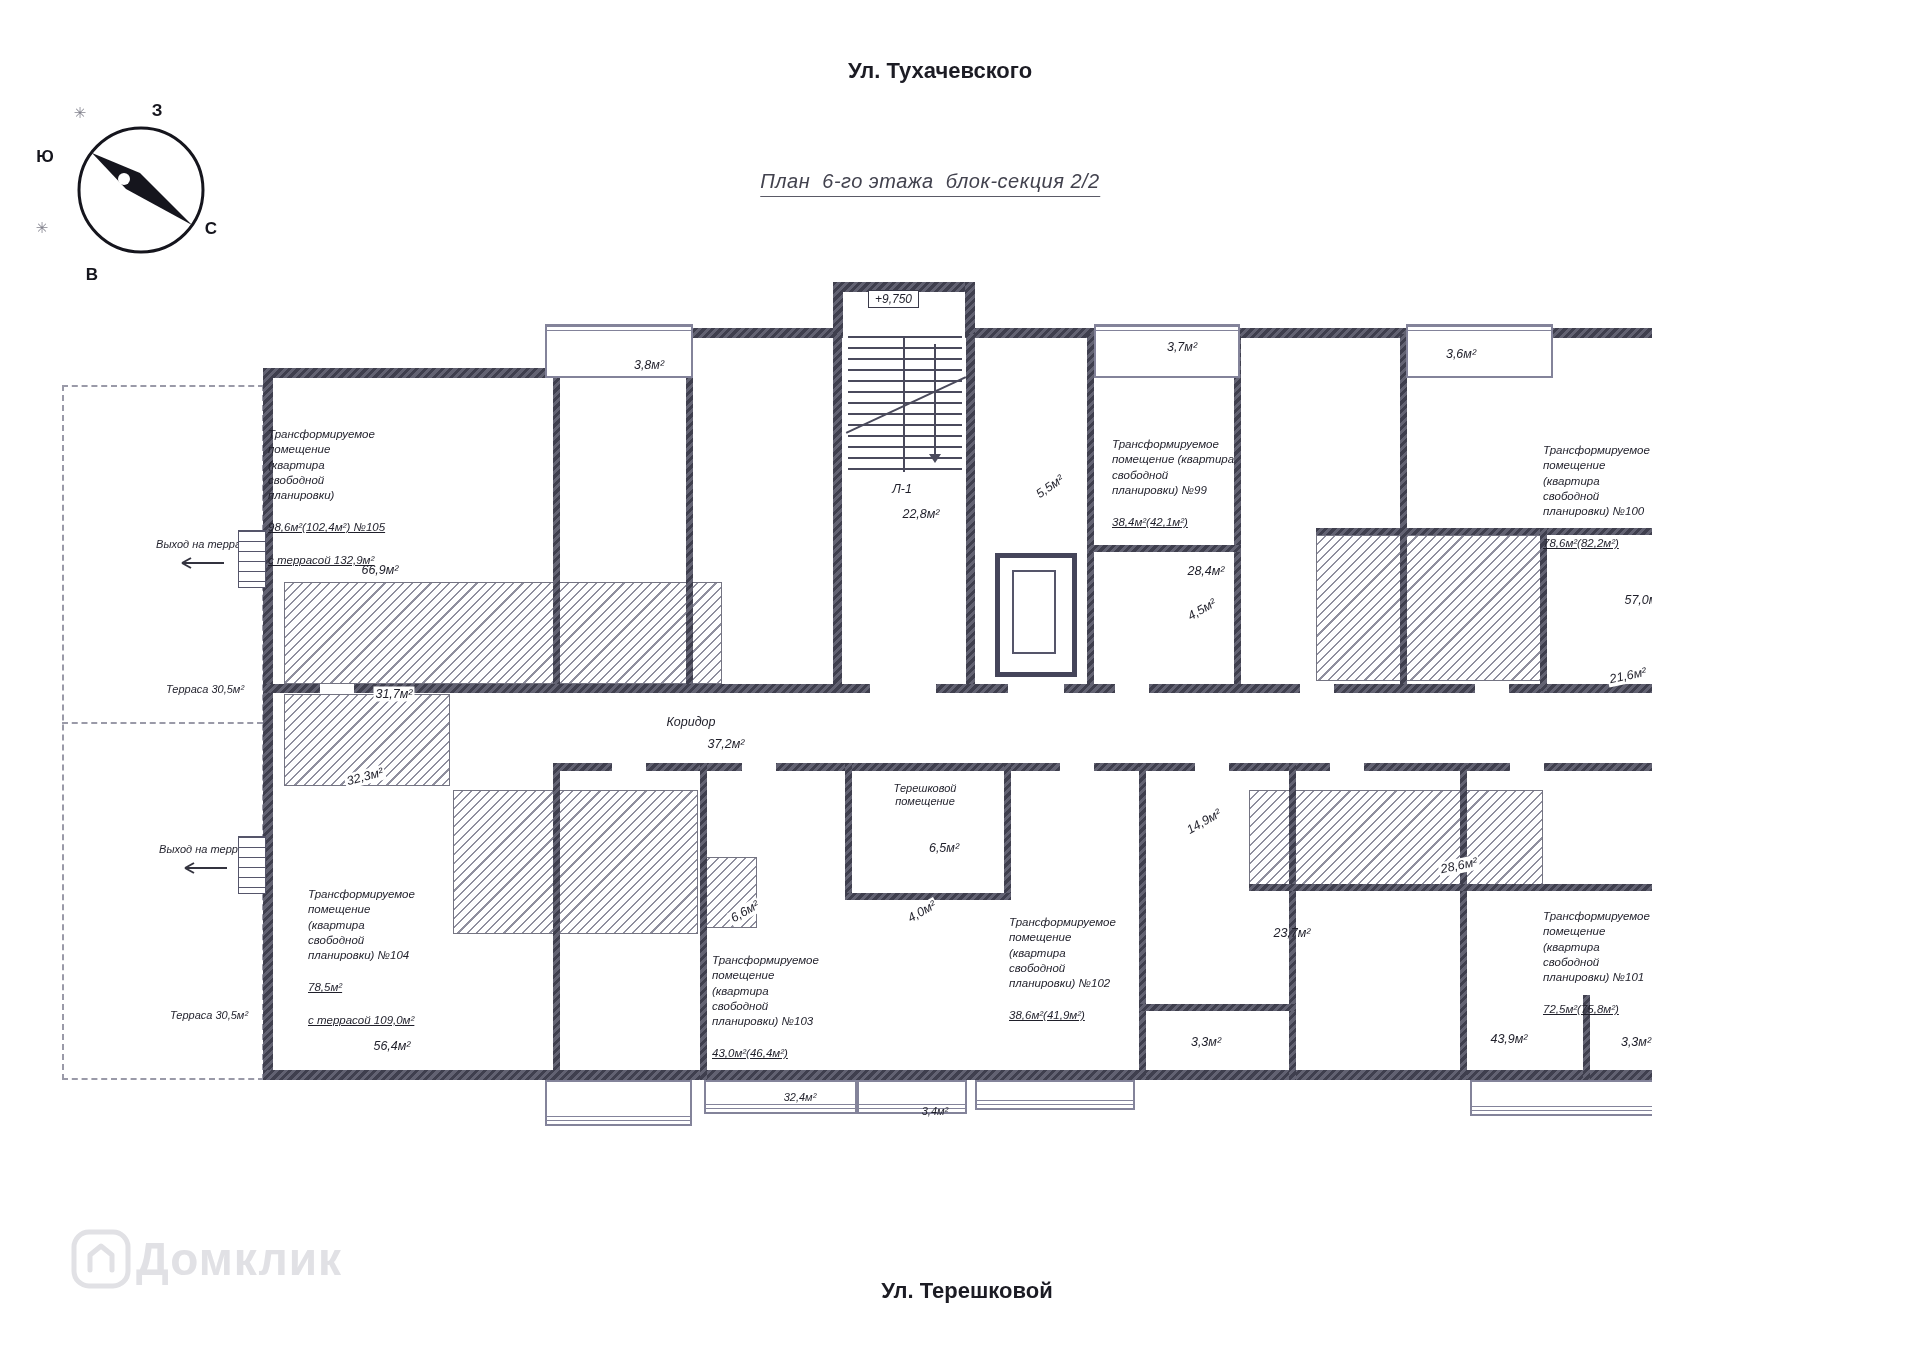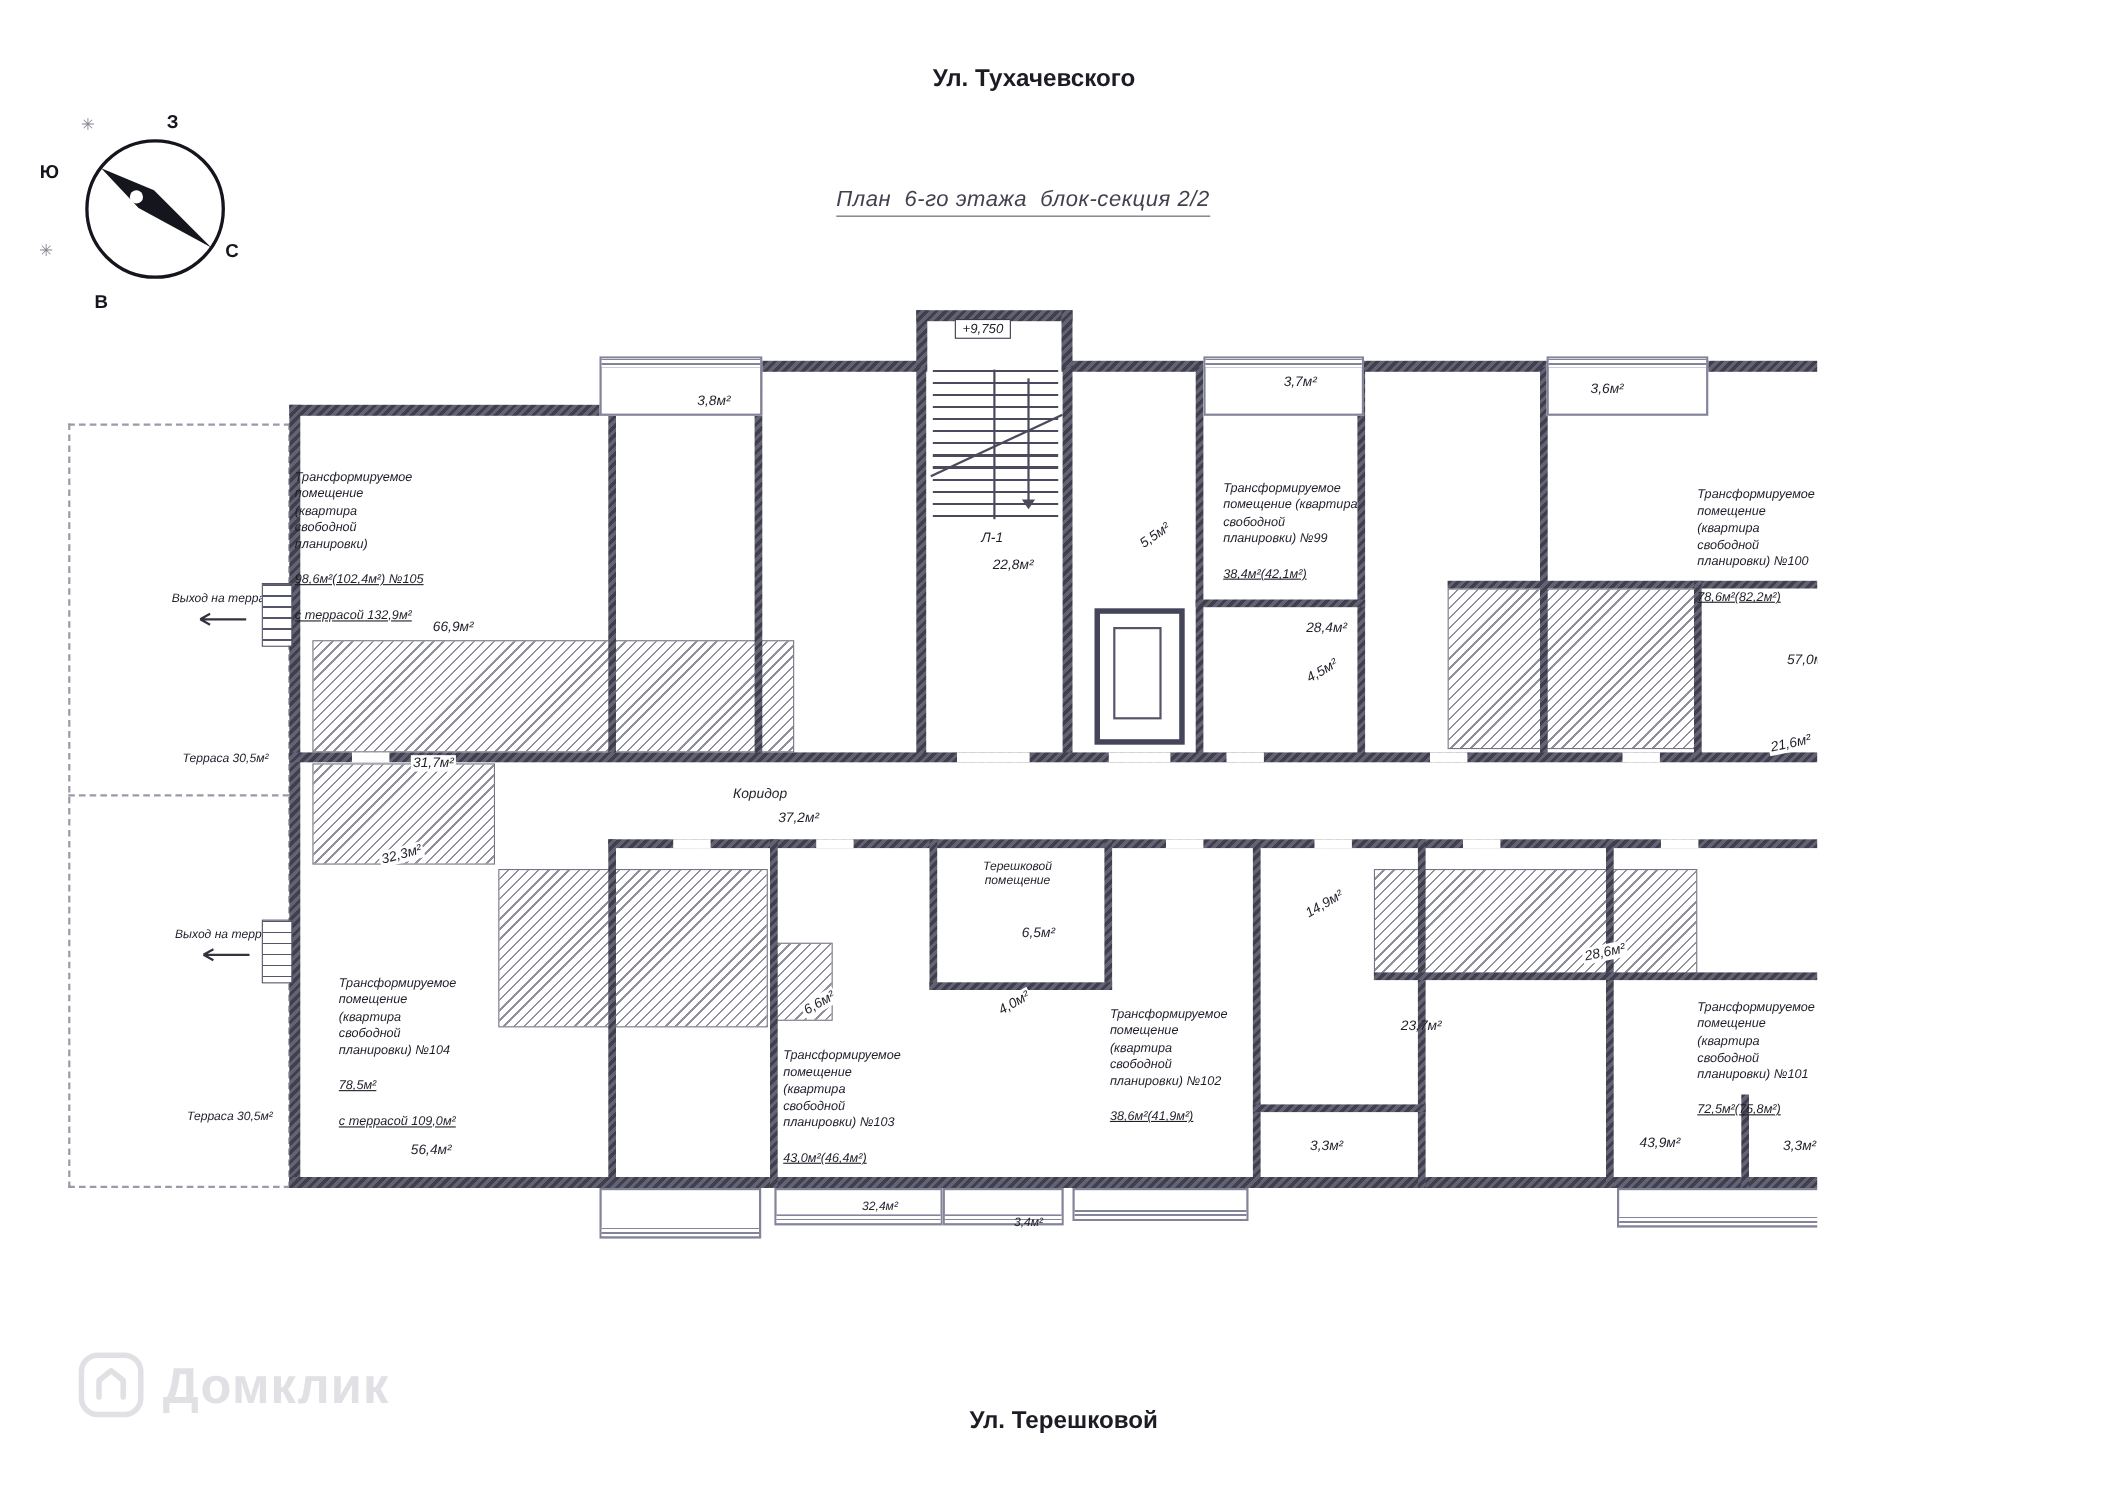--- a/index.html
+++ b/index.html
@@ -33,21 +33,21 @@
   .r12{transform:translate(-50%,-50%) rotate(-12deg)}
   .apt{position:absolute;font-style:italic;font-size:11.5px;line-height:1.32;white-space:pre-line;color:#1f1f2a;width:150px}
   .apt .u{text-decoration:underline;margin-top:2px}
   .markbox{position:absolute;border:1.5px solid #3a3a4a;font-style:italic;font-size:12px;padding:1px 6px;background:#fff}
   .street{position:absolute;font-weight:bold;font-size:22px;color:#1c1c24;white-space:nowrap}
   .vtext{writing-mode:vertical-rl}
   .title{position:absolute;transform:translateX(-50%);font-style:italic;font-size:20px;letter-spacing:.5px;
          color:#42424e;border-bottom:1.5px solid #5a5a66;padding-bottom:3px;white-space:pre}
   .compass-letter{position:absolute;transform:translate(-50%,-50%);font-weight:bold;font-size:17px;color:#15151d}
   .sun{position:absolute;transform:translate(-50%,-50%);color:#84848f;font-size:15px}
-  .watermark{position:absolute;display:flex;align-items:center;gap:16px}
+  .watermark{position:absolute;display:flex;align-items:center;gap:4px}
   .wm-text{font-size:46px;font-weight:bold;letter-spacing:1px;color:#e1e1e5}
 </style>
 </head>
 <body>
 
 <div class="canvas">
 
   <div class="street" style="left:940px;top:58px;transform:translateX(-50%)">Ул. Тухачевского</div>
   <div class="title" style="left:930px;top:170px">План  6-го этажа  блок-секция 2/2</div>
   <div class="street vtext" style="left:1762px;top:568px">Пр-т Химиков</div>
@@ -235,21 +235,21 @@
   </div>
 
   <div class="lbl" style="left:649px;top:365px">3,8м²</div>
   <div class="lbl r35" style="left:1050px;top:487px">5,5м²</div>
   <div class="lbl" style="left:1182px;top:347px">3,7м²</div>
   <div class="lbl" style="left:1206px;top:571px">28,4м²</div>
   <div class="lbl r30" style="left:1202px;top:610px">4,5м²</div>
   <div class="lbl" style="left:1461px;top:354px">3,6м²</div>
   <div class="lbl" style="left:1643px;top:600px">57,0м²</div>
   <div class="lbl r12 bgw" style="left:1628px;top:676px">21,6м²</div>
-  <div class="lbl" style="left:412px;top:570px">66,9м²</div>
+  <div class="lbl" style="left:380px;top:570px">66,9м²</div>
   <div class="lbl sm" style="left:205px;top:690px">Терраса 30,5м²</div>
   <div class="lbl bgw" style="left:394px;top:694px">31,7м²</div>
   <div class="lbl r15 bgw" style="left:365px;top:777px">32,3м²</div>
   <div class="lbl" style="left:691px;top:722px">Коридор</div>
   <div class="lbl" style="left:726px;top:744px">37,2м²</div>
   <div class="lbl sm" style="left:925px;top:795px">Терешковой
 помещение</div>
   <div class="lbl" style="left:944px;top:848px">6,5м²</div>
   <div class="lbl r30 bgw" style="left:1204px;top:822px">14,9м²</div>
   <div class="lbl r12 bgw" style="left:1459px;top:866px">28,6м²</div>

